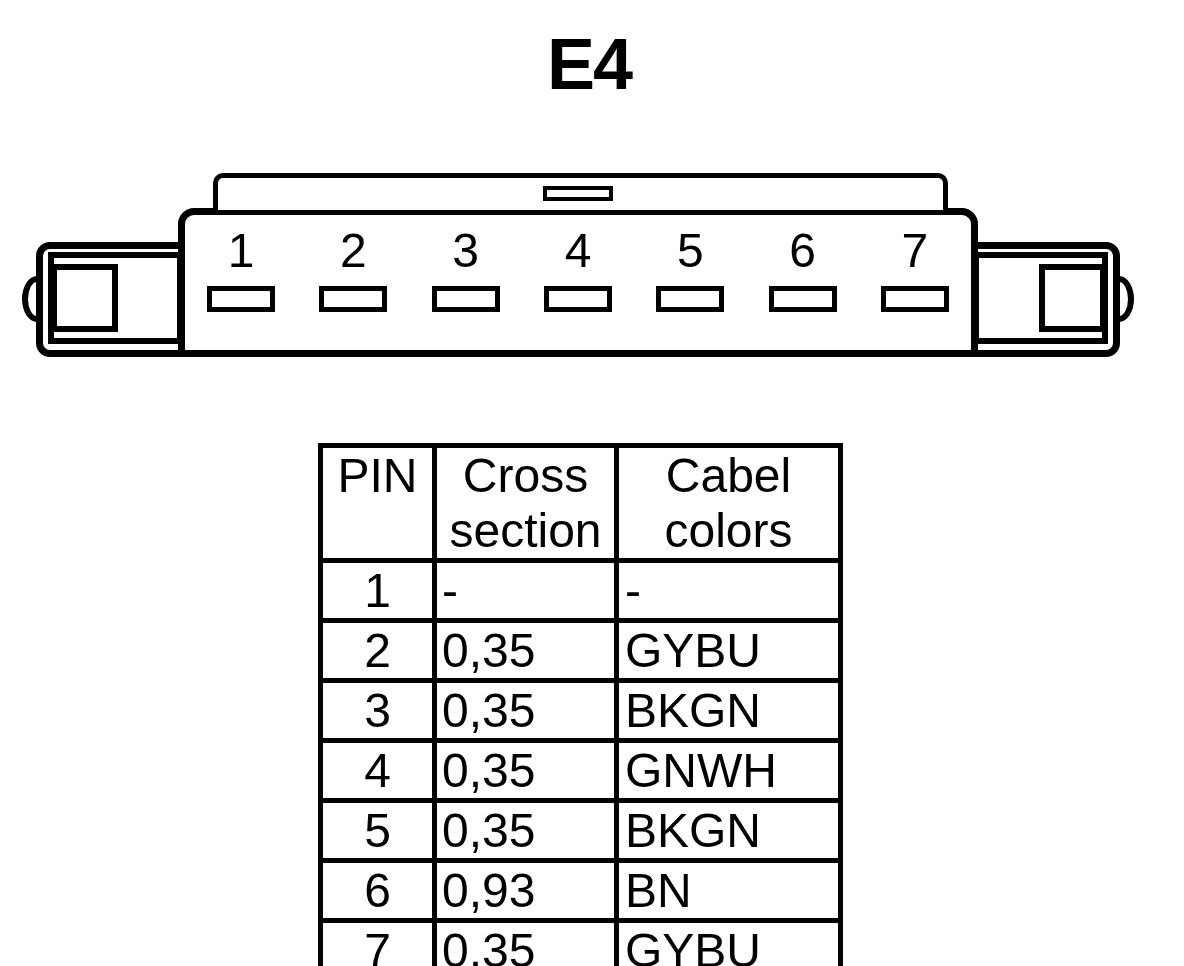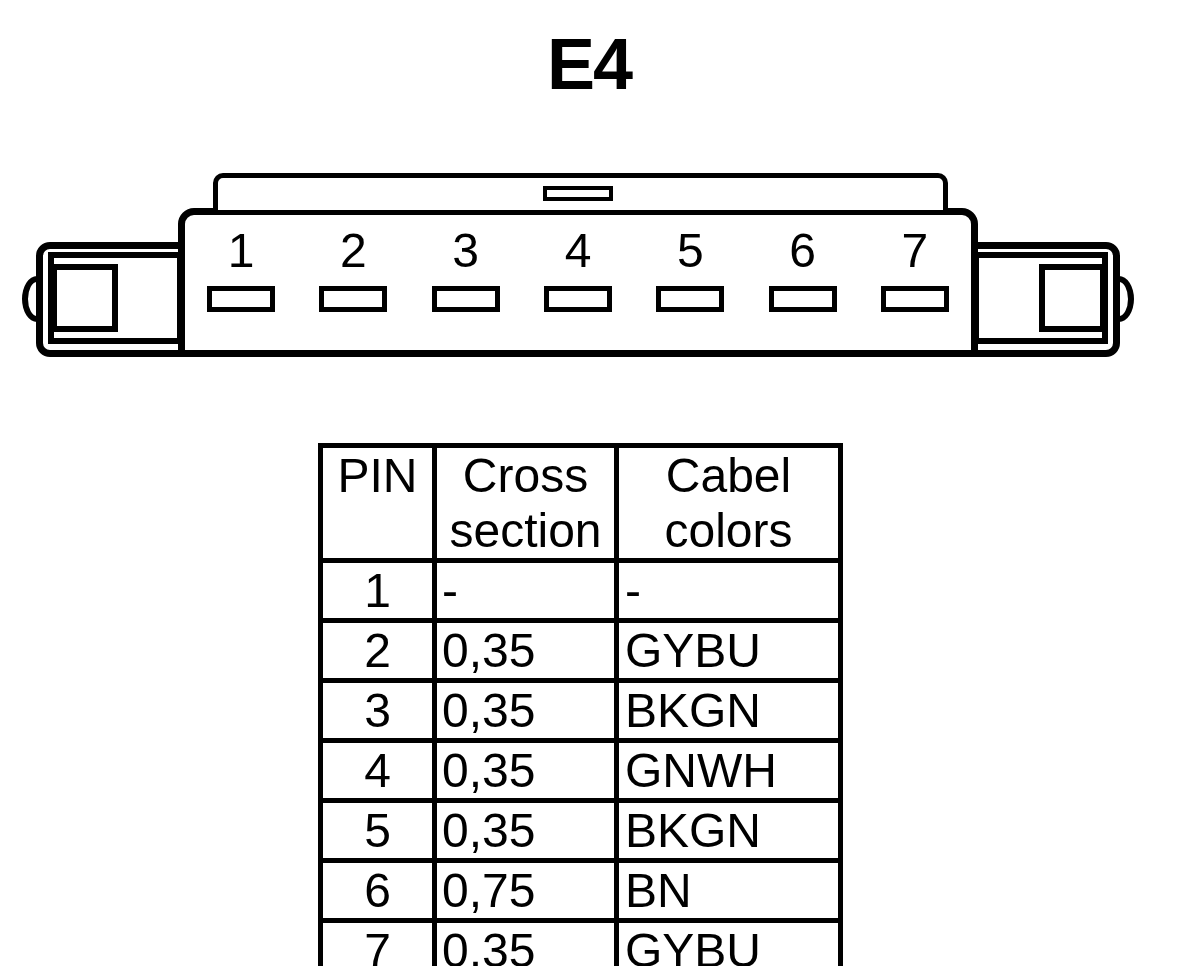--- a/index.html
+++ b/index.html
@@ -168,21 +168,21 @@
           <td class="c1">0,35</td>
           <td class="c2">GNWH</td>
         </tr>
         <tr>
           <td class="c0">5</td>
           <td class="c1">0,35</td>
           <td class="c2">BKGN</td>
         </tr>
         <tr>
           <td class="c0">6</td>
-          <td class="c1">0,75</td>
+          <td class="c1">0,93</td>
           <td class="c2">BN</td>
         </tr>
         <tr>
           <td class="c0">7</td>
           <td class="c1">0,35</td>
           <td class="c2">GYBU</td>
         </tr>
       </tbody>
   </table>
 

